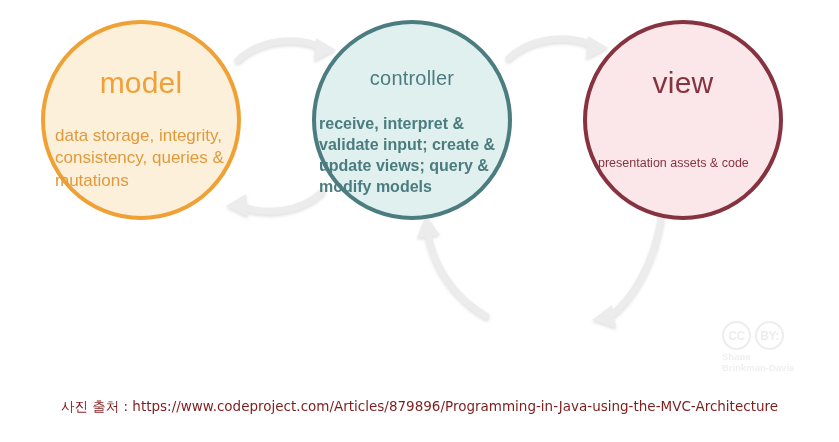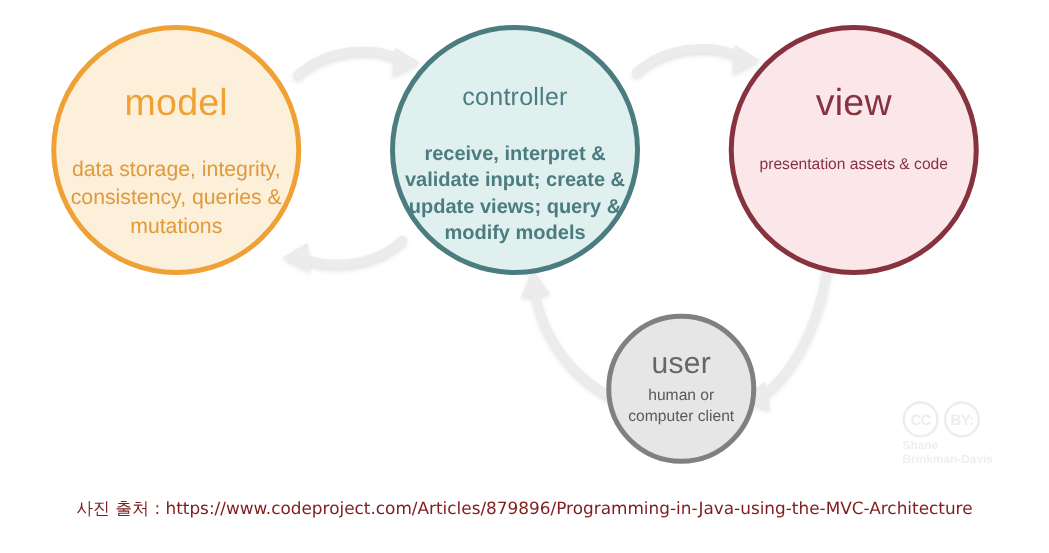--- a/index.html
+++ b/index.html
@@ -33,21 +33,21 @@
     pointer-events: none;
   }
 
   .node {
     position: absolute;
     border-radius: 50%;
     box-sizing: border-box;
     display: flex;
     flex-direction: column;
     align-items: center;
-    text-align: center;
+    text-align: left;
   }
 
   .node-title {
     font-weight: 400;
     letter-spacing: 0.2px;
     line-height: 1;
   }
 
   .node-desc {
     line-height: 1.32;
@@ -97,20 +97,21 @@
   }
 
   
   #node-view {
     left: 583px;
     top: 20px;
     width: 200px;
     height: 200px;
     background: #FBE7EA;
     border: 4px solid #86323F;
+    gap: 32px;
   }
   #node-view .node-title {
     margin-top: 44px;
     font-size: 30px;
     color: #86323F;
   }
   #node-view .node-desc {
     margin-top: 25px;
     font-size: 12.5px;
     color: #86323F;
@@ -238,24 +239,20 @@
   <div class="node" id="node-controller">
     <div class="node-title">controller</div>
     <div class="node-desc">receive, interpret &amp; validate input; create &amp; update views; query &amp; modify models</div>
   </div>
 
   <div class="node" id="node-view">
     <div class="node-title">view</div>
     <div class="node-desc">presentation assets &amp; code</div>
   </div>
 
-  <div class="node" id="node-user">
-    <div class="node-title">user</div>
-    <div class="node-desc">human or computer client</div>
-  </div>
 
   <div id="cc-badge">
     <div class="cc-circle" id="cc-mark">CC</div>
     <div class="cc-circle" id="by-mark">BY:</div>
     <div id="cc-author">Shane
 Brinkman-Davis</div>
   </div>
 
 </div>
 

